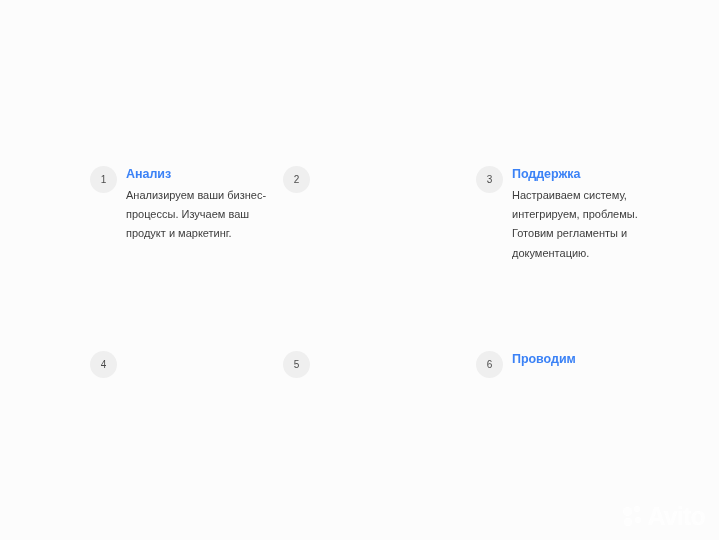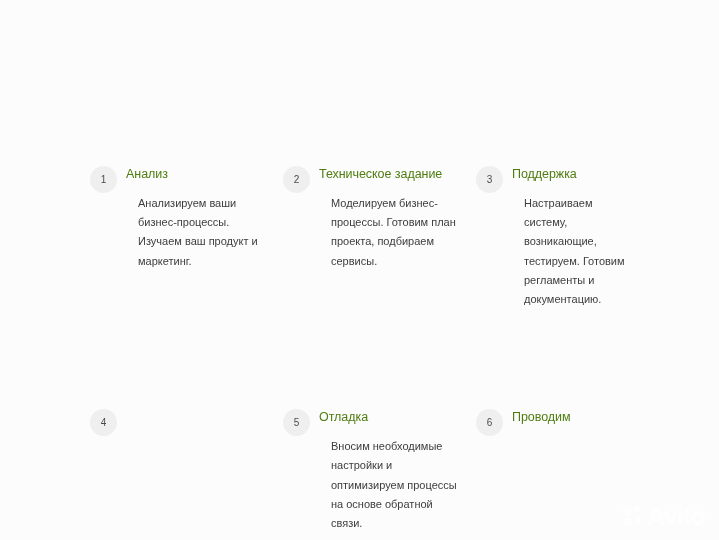--- a/index.html
+++ b/index.html
@@ -59,34 +59,34 @@
     user-select: none;
   }
 
   .step-body {
     padding-left: 9px;
     max-width: 150px;
   }
 
   .step-title {
     font-size: 12.5px;
-    font-weight: 400;
-    color: #4d7c0f;
+    font-weight: 700;
+    color: #3b82f6;
     line-height: 16px;
     margin: 0 0 4px 0;
     letter-spacing: -0.05px;
     white-space: nowrap;
   }
 
   .step-desc {
     font-size: 11px;
     font-weight: 400;
     color: #3d3d3d;
     line-height: 19.2px;
-    margin: 12px;
+    margin: 0;
   }
 
   
   .avito-watermark {
     position: absolute;
     right: 14px;
     bottom: 11px;
     display: flex;
     align-items: center;
     gap: 3px;
@@ -128,46 +128,38 @@
     <div class="step-item">
       <div class="step-badge">1</div>
       <div class="step-body">
         <div class="step-title">Анализ</div>
         <div class="step-desc">Анализируем ваши бизнес-процессы. Изучаем ваш продукт и маркетинг.</div>
       </div>
     </div>
 
     <div class="step-item">
       <div class="step-badge">2</div>
-      <div class="step-body">
-        <div class="step-title">Техническое задание</div>
-        <div class="step-desc">Моделируем бизнес-процессы. Готовим план проекта, подбираем сервисы.</div>
-      </div>
     </div>
 
     <div class="step-item">
       <div class="step-badge">3</div>
       <div class="step-body">
         <div class="step-title">Поддержка</div>
-        <div class="step-desc">Настраиваем систему, возникающие, тестируем. Готовим регламенты и документацию.</div>
+        <div class="step-desc">Настраиваем систему, интегрируем, проблемы. Готовим регламенты и документацию.</div>
       </div>
     </div>
 
     <div class="step-item">
       <div class="step-badge">4</div>
       <div class="step-body">
       </div>
     </div>
 
     <div class="step-item">
       <div class="step-badge">5</div>
-      <div class="step-body">
-        <div class="step-title">Отладка</div>
-        <div class="step-desc">Вносим необходимые настройки и оптимизируем процессы на основе обратной связи.</div>
-      </div>
     </div>
 
     <div class="step-item">
       <div class="step-badge">6</div>
       <div class="step-body">
         <div class="step-title">Проводим</div>
       </div>
     </div>
 
   </div>

